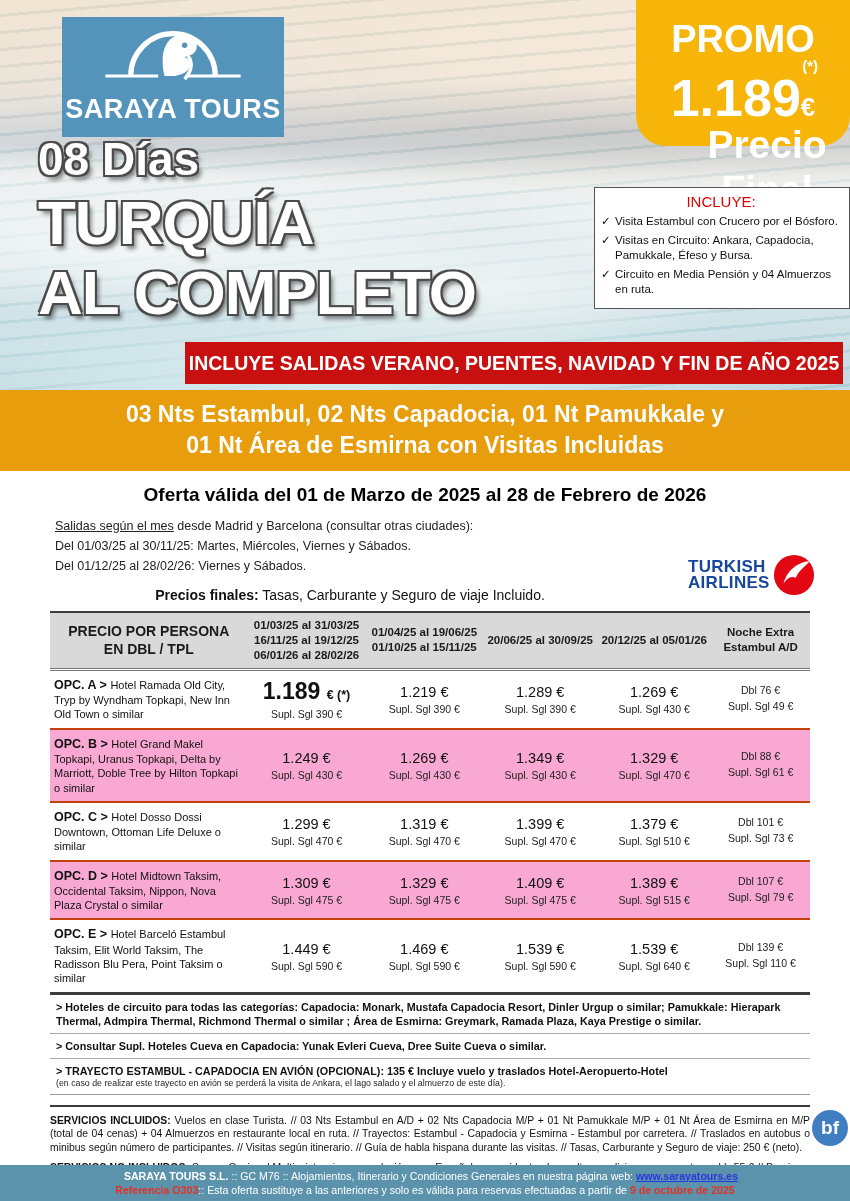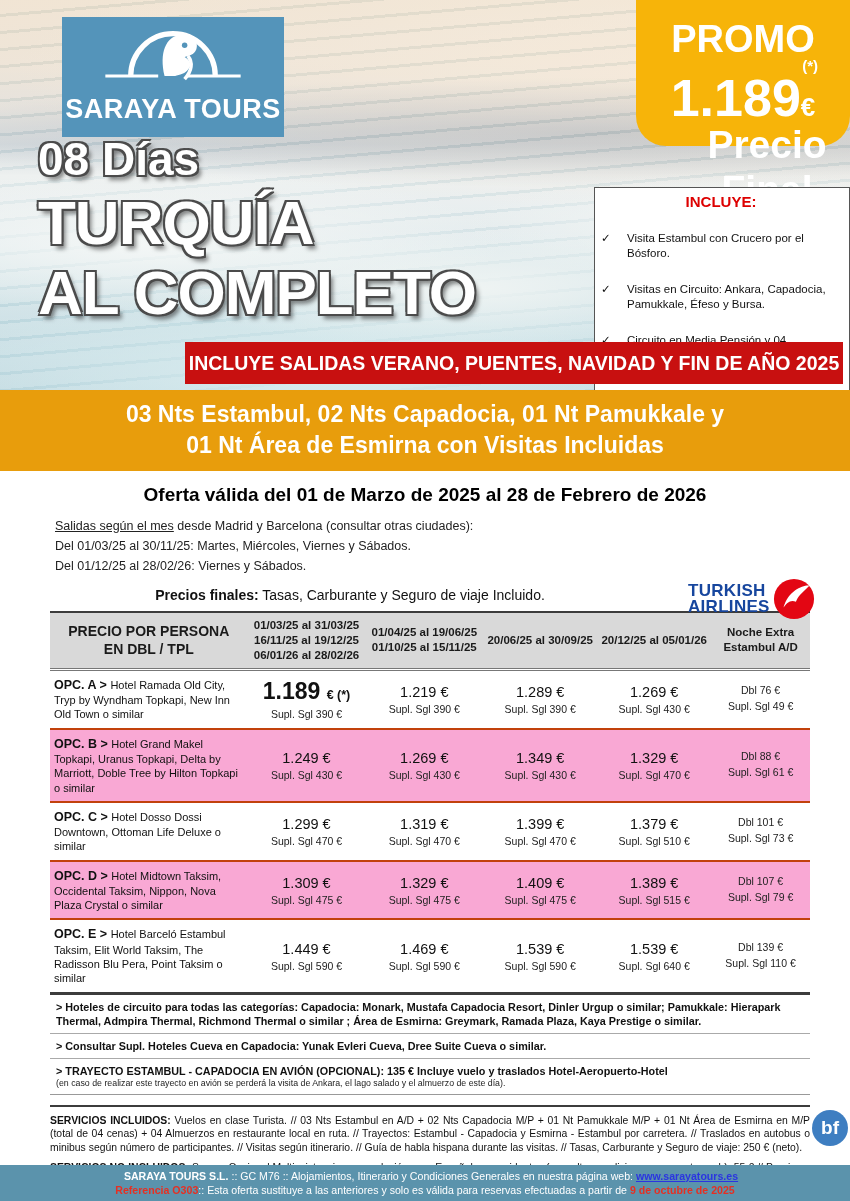--- a/index.html
+++ b/index.html
@@ -33,36 +33,36 @@
   .ht3{font-size:62px;letter-spacing:-1px;}
   .promo-box{position:absolute;right:0;top:0;width:214px;height:146px;background:#F7B409;
     border-radius:0 0 30px 30px;text-align:center;color:#fff;box-sizing:border-box;padding-top:20px;}
   .promo-label{font-size:38px;font-weight:800;line-height:1;}
   .promo-ast{font-size:15px;font-weight:bold;text-align:right;padding-right:32px;height:16px;line-height:16px;}
   .promo-price{font-size:52px;font-weight:800;line-height:.95;}
   .promo-cur{font-size:26px;font-weight:800;}
   .promo-sub{font-size:39px;font-weight:800;line-height:1.15;padding-left:48px;}
   .incluye-box{position:absolute;left:594px;top:187px;right:0;background:#fff;border:1px solid #555;
     box-sizing:border-box;padding:5px 8px 7px 6px;}
-  .incluye-title{color:#DD0000;font-weight:700;font-size:15px;text-align:center;margin-bottom:4px;}
-  .incluye-item{display:flex;font-size:11.5px;line-height:1.3;margin:21px 0;color:#111;gap:12px;}
+  .incluye-title{color:#DD0000;font-weight:400;font-size:15px;text-align:center;margin-bottom:4px;}
+  .incluye-item{display:flex;font-size:11.5px;line-height:1.3;margin:4px 0;color:#111;}
   .check-icon{flex:0 0 14px;}
   .check-icon::before{content:"\2713";}
   .red-banner{position:absolute;left:185px;right:7px;bottom:6px;height:42px;background:#C81010;
     color:#fff;font-weight:800;font-size:19.5px;text-align:center;line-height:42px;}
   
   .orange-band{background:#E89D0C;color:#fff;text-align:center;font-weight:800;font-size:23px;
     padding:9px 0 10px 0;line-height:31px;}
   .validity{font-size:19px;font-weight:800;text-align:center;color:#000;margin:13px 0 10px 0;}
   
   .departures{margin-left:55px;font-size:12.5px;color:#222;line-height:20px;}
   .departures .u{text-decoration:underline;}
   .price-note{width:700px;text-align:center;font-size:14px;margin-top:11px;color:#111;}
   .price-note b{font-weight:800;}
-  .tk-logo{position:absolute;left:688px;top:578px;display:flex;align-items:center;gap:3px;}
+  .tk-logo{position:absolute;left:688px;top:554px;display:flex;align-items:center;gap:3px;}
   .tk-text{color:#17469E;font-weight:800;font-size:17px;line-height:.92;letter-spacing:.3px;}
   .tk-circle{width:42px;height:42px;}
   
   .price-table-wrap{margin:8px 40px 0 50px;}
   table{width:100%;border-collapse:collapse;}
   thead th{background:#D9D9D9;font-weight:bold;font-size:11.5px;padding:5px 2px;
     border-top:2px solid #3c3c3c;border-bottom:3px double #777;line-height:1.3;}
   th.col-label{font-size:14px;line-height:1.35;}
   tbody td{text-align:center;vertical-align:middle;padding:6px 2px;border-bottom:2px solid #c2410c;}
   tbody tr:last-child td{border-bottom:3px solid #3c3c3c;}

